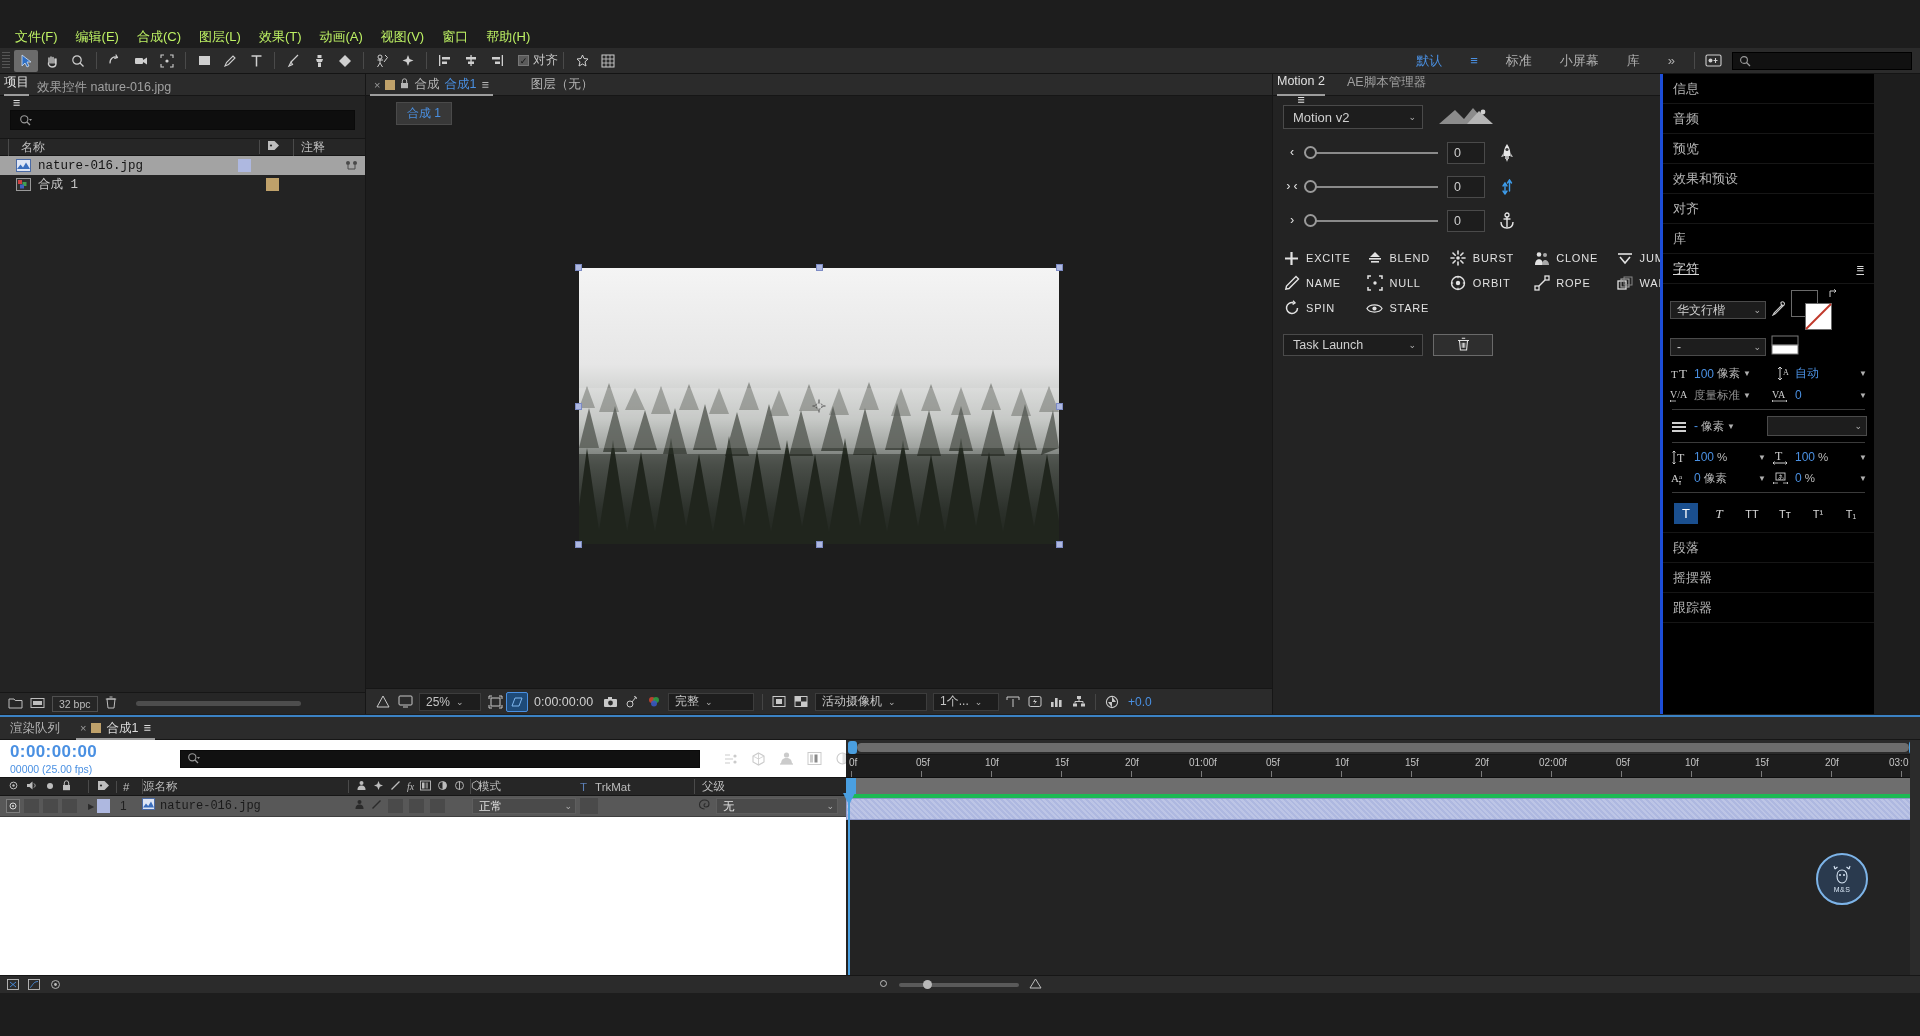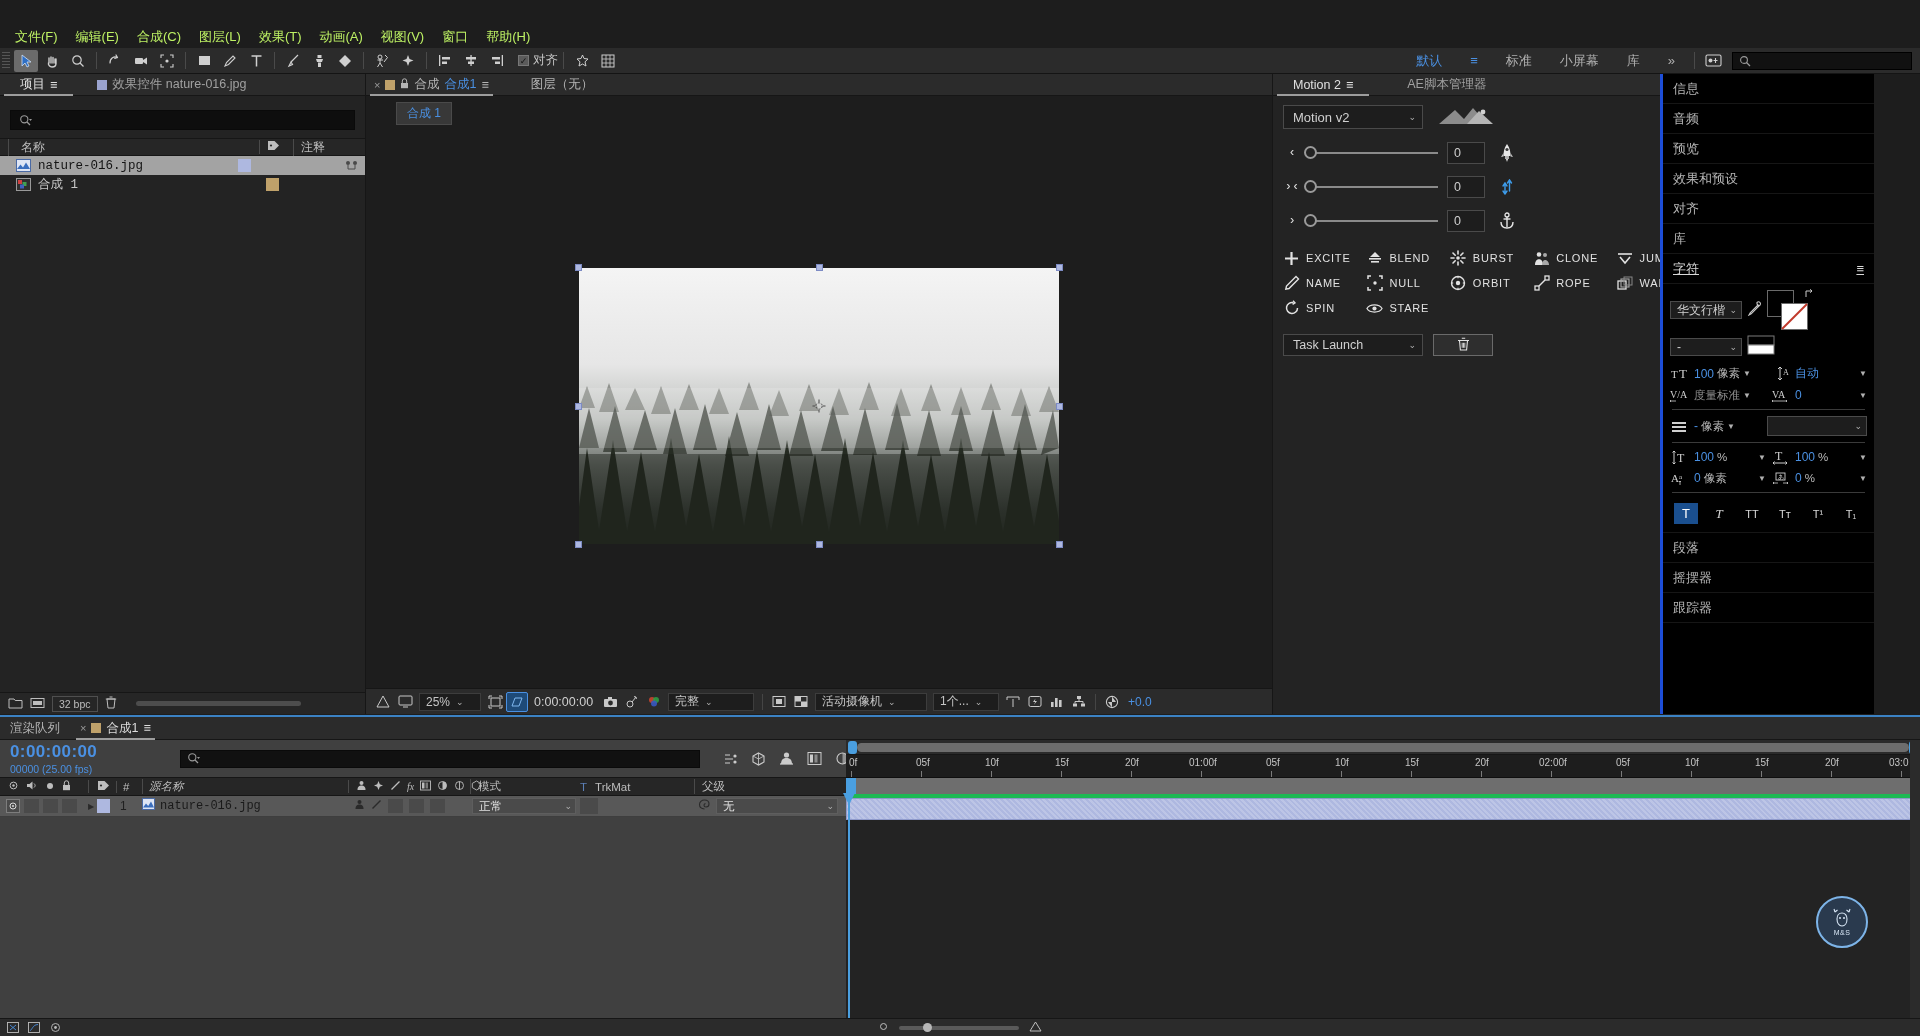--- a/index.html
+++ b/index.html
@@ -62,22 +62,22 @@
     display:flex; align-items:center; padding-left:6px; color:#8a8a8a;
     font-size:11px; margin-left:6px;
   }
 
   
   .panel { position:absolute; background:#232323; }
   .panel-tabs {
     height:22px; background:#2b2b2b; display:flex; align-items:center;
     font-size:12.5px; border-bottom:1px solid #161616;
   }
-  .ptab { padding:0 20px; height:22px; display:flex; align-items:center;
-    gap:5px; color:#a0a0a0; position:relative; }
+  .ptab { padding:0 4px; height:22px; display:flex; align-items:center;
+    gap:5px; color:#a0a0a0; position:relative;flex-direction:column; }
   .ptab.active { color:#e0e0e0; }
   .ptab.active::after {
     content:""; position:absolute; left:4px; right:4px; bottom:0;
     height:2px; background:#9d9d9d;
   }
 
   
   #project-panel { top:74px; left:0; width:366px; height:640px;
     border-right:1px solid #161616; }
   .proj-preview { display:flex; padding:10px 8px 4px 8px; gap:10px; }
@@ -200,38 +200,38 @@
   .rd-item { height:30px; display:flex; align-items:center; padding-left:10px;
     border-bottom:1px solid #161616; font-size:13px; color:#b7b7b7;}
   .rd-head { height:30px; display:flex; align-items:center;
     justify-content:space-between; padding:0 10px; font-size:13px;
     color:#d8d8d8; border-bottom:1px solid #161616;text-decoration:underline;}
   .ch-body { padding:6px 7px 2px 7px; }
   .ch-row { display:flex; align-items:center; gap:5px; margin-bottom:5px;}
   .ch-input { height:18px; background:#1d1d1d; border:1px solid #4a4a4a;
     display:flex; align-items:center; justify-content:space-between;
     padding:0 4px 0 6px; font-size:12px; color:#d0d0d0;}
-  .ch-fields { width:72px; }
+  .ch-fields { width:96px; }
   .num { color:#4a90e2; font-size:12px;}
   .unit { color:#b9b9b9; font-size:11.5px;}
   .lbl-ic { width:19px; height:16px; display:flex; align-items:center;
     justify-content:center; color:#cfcfcf;}
   .ch-field { display:flex; align-items:center; gap:3px; flex:1;}
   .dd-tri { font-size:8px; color:#b0b0b0;}
   .ch-sep { height:1px; background:#3a3a3a; margin:6px 2px;}
   .style-row { display:flex; align-items:center; justify-content:center; gap:9px;
     padding:4px 0 6px;}
   .st { width:24px; height:21px; display:flex; align-items:center;
     justify-content:center; font-size:13px; color:#d8d8d8;}
   .st.on { background:#1a4f8f; color:#fff;}
   .rd-foot { border-top:1px solid #161616;}
 
   
-  #timeline { position:absolute; top:715px; left:0; width:1920px; height:321px;
-    background:#404040; border-top:2px solid #3b82c4;}
+  #timeline { position:absolute; top:715px; left:0; width:1920px; height:278px;
+    background:#ffffff; border-top:2px solid #3b82c4;}
   .tl-tabs { height:23px; background:#2b2b2b; display:flex; align-items:center;
     font-size:12.5px; border-bottom:1px solid #161616;}
   .tl-tab { display:flex; align-items:center; gap:5px; padding:0 10px; height:23px;
     position:relative; color:#b5b5b5;}
   .tl-tab.active { color:#dcdcdc;}
   .tl-tab.active::after { content:""; position:absolute; left:6px; right:6px;
     bottom:0; height:2px; background:#9d9d9d;}
   .tl-top { height:38px; display:flex; align-items:center; padding-left:10px;
     border-bottom:1px solid #161616;}
   .tl-tc { width:170px; }
@@ -240,21 +240,21 @@
   .tl-search { width:520px; height:18px; background:#111; border:1px solid #0a0a0a;
     display:flex; align-items:center; padding-left:6px; color:#8a8a8a; font-size:11px;}
   .tl-ticons { display:flex; align-items:center; gap:11px; margin-left:22px;}
   .tl-ti { width:17px; height:17px; display:flex; align-items:center;
     justify-content:center; color:#cbcbcb;}
   .lay-head { height:18px; background:#262626; display:flex; align-items:center;
     font-size:11.5px; color:#bdbdbd; border-bottom:1px solid #161616;}
   .lh-sw { width:88px; display:flex; align-items:center; gap:7px; padding-left:8px;}
   .lh-tag { width:28px; border-left:1px solid #4a4a4a; padding-left:8px;}
   .lh-num { width:26px; border-left:1px solid #4a4a4a; padding-left:6px;}
-  .lh-name { width:206px; border-left:1px solid #4a4a4a; padding-left:6px;font-style:italic;}
+  .lh-name { width:206px; border-left:1px solid #4a4a4a; padding-left:0;}
   .lh-switch { width:122px; border-left:1px solid #4a4a4a; display:flex;
     align-items:center; gap:6px; padding-left:7px;}
   .lh-mode { width:106px; border-left:1px solid #4a4a4a; padding-left:7px;}
   .lh-trk { width:118px; padding-left:4px;}
   .lh-par { flex:1; border-left:1px solid #4a4a4a; padding-left:7px;}
   .lay-row { height:21px; display:flex; align-items:center; background:#585858;
     color:#1a1a1a; font-size:12px; border-bottom:1px solid #3e3e3e;}
   .lay-row .sw-cell { width:88px; display:flex; align-items:center; gap:4px; padding-left:6px;}
   .eye { width:14px; height:14px; border:1px solid #7d7d7d; display:flex;
     align-items:center; justify-content:center; background:#4a4a4a;}

